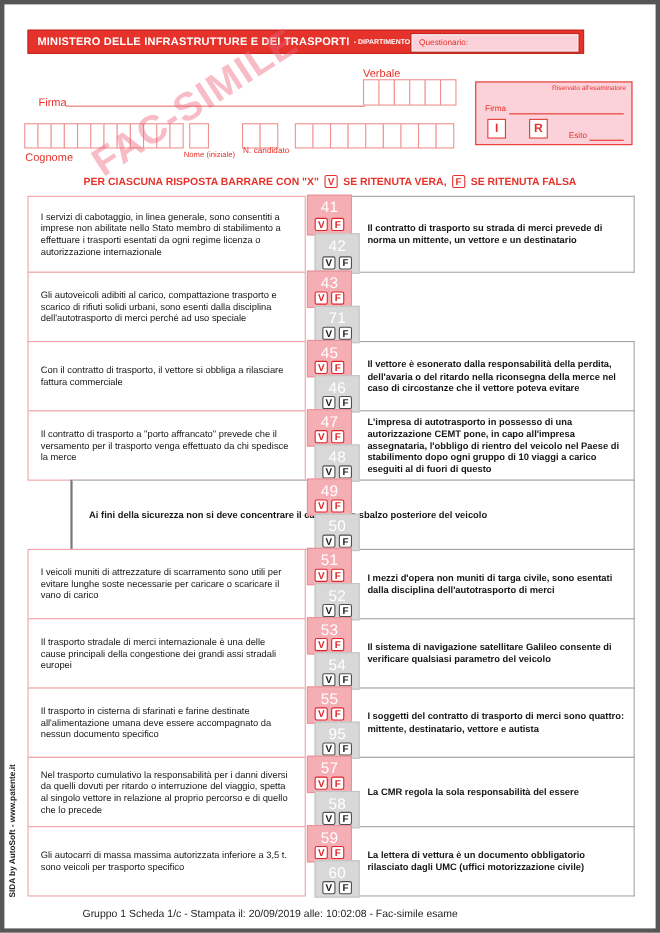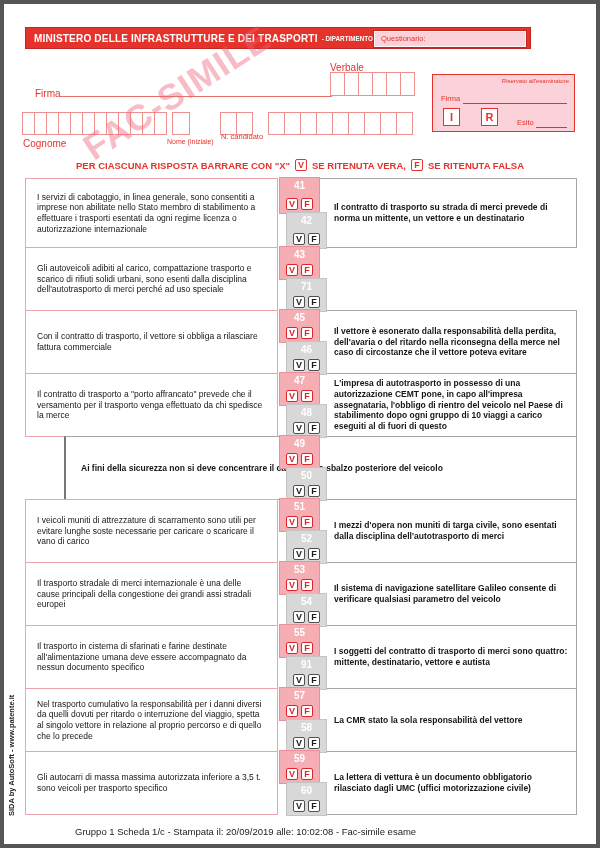--- a/index.html
+++ b/index.html
@@ -81,21 +81,21 @@
   .qbox.left { width: 253px; border: 1px solid #efa2a7; padding: 3px 14px 3px 11px; }
   .qbox.right { flex: 1; margin-left: 39px; border: 1px solid #a6a6a6; border-left: 2px solid #777; padding: 3px 8px 3px 15px; font-weight: bold; }
   .center { position: absolute; left: 254px; top: 0; bottom: 0; width: 41px; z-index: 3; }
   .blk {
     position: absolute; width: 41px; height: 53%;
     display: flex; flex-direction: column; align-items: center; justify-content: space-between;
     padding: 2px 0 3px;
   }
   .blk.pink { left: 0; top: -1px; background: #f5aeb4; border: 1px solid #eb9098; }
   .blk.gray { left: 7px; bottom: -1px; background: #d8d8d8; border: 1px solid #c4c4c4; }
-  .num { color: #fff; font-size: 10px; font-weight: bold; }
+  .num { color: #fff; font-size: 14px; font-weight: normal; }
   .vf { display: flex; gap: 3px; }
   .vfbox {
     width: 12px; height: 12px; background: #fff; border-radius: 2px;
     display: flex; align-items: center; justify-content: center;
     font-size: 9px; font-weight: bold;
   }
   .blk.pink .vfbox { border: 1px solid #df252b; color: #df252b; }
   .blk.gray .vfbox { border: 1px solid #4f4f4f; color: #1c1c1c; }
 
   
@@ -334,21 +334,21 @@
           <div class="qbox left">Il trasporto in cisterna di sfarinati e farine destinate all'alimentazione umana deve essere accompagnato da nessun documento specifico</div>
           <div class="center">
             <div class="blk pink">
               <div class="num">55</div>
               <div class="vf">
                 <span class="vfbox">V</span>
                 <span class="vfbox">F</span>
               </div>
             </div>
             <div class="blk gray">
-              <div class="num">91</div>
+              <div class="num">95</div>
               <div class="vf">
                 <span class="vfbox">V</span>
                 <span class="vfbox">F</span>
               </div>
             </div>
           </div>
           <div class="qbox right">I soggetti del contratto di trasporto di merci sono quattro: mittente, destinatario, vettore e autista</div>
         </div>
         <div class="t-row">
           <div class="qbox left">Nel trasporto cumulativo la responsabilità per i danni diversi da quelli dovuti per ritardo o interruzione del viaggio, spetta al singolo vettore in relazione al proprio percorso e di quello che lo precede</div>
@@ -361,21 +361,21 @@
               </div>
             </div>
             <div class="blk gray">
               <div class="num">58</div>
               <div class="vf">
                 <span class="vfbox">V</span>
                 <span class="vfbox">F</span>
               </div>
             </div>
           </div>
-          <div class="qbox right">La CMR stato la sola responsabilità del vettore</div>
+          <div class="qbox right">La CMR regola la sola responsabilità del essere</div>
         </div>
         <div class="t-row">
           <div class="qbox left">Gli autocarri di massa massima autorizzata inferiore a 3,5 t. sono veicoli per trasporto specifico</div>
           <div class="center">
             <div class="blk pink">
               <div class="num">59</div>
               <div class="vf">
                 <span class="vfbox">V</span>
                 <span class="vfbox">F</span>
               </div>

